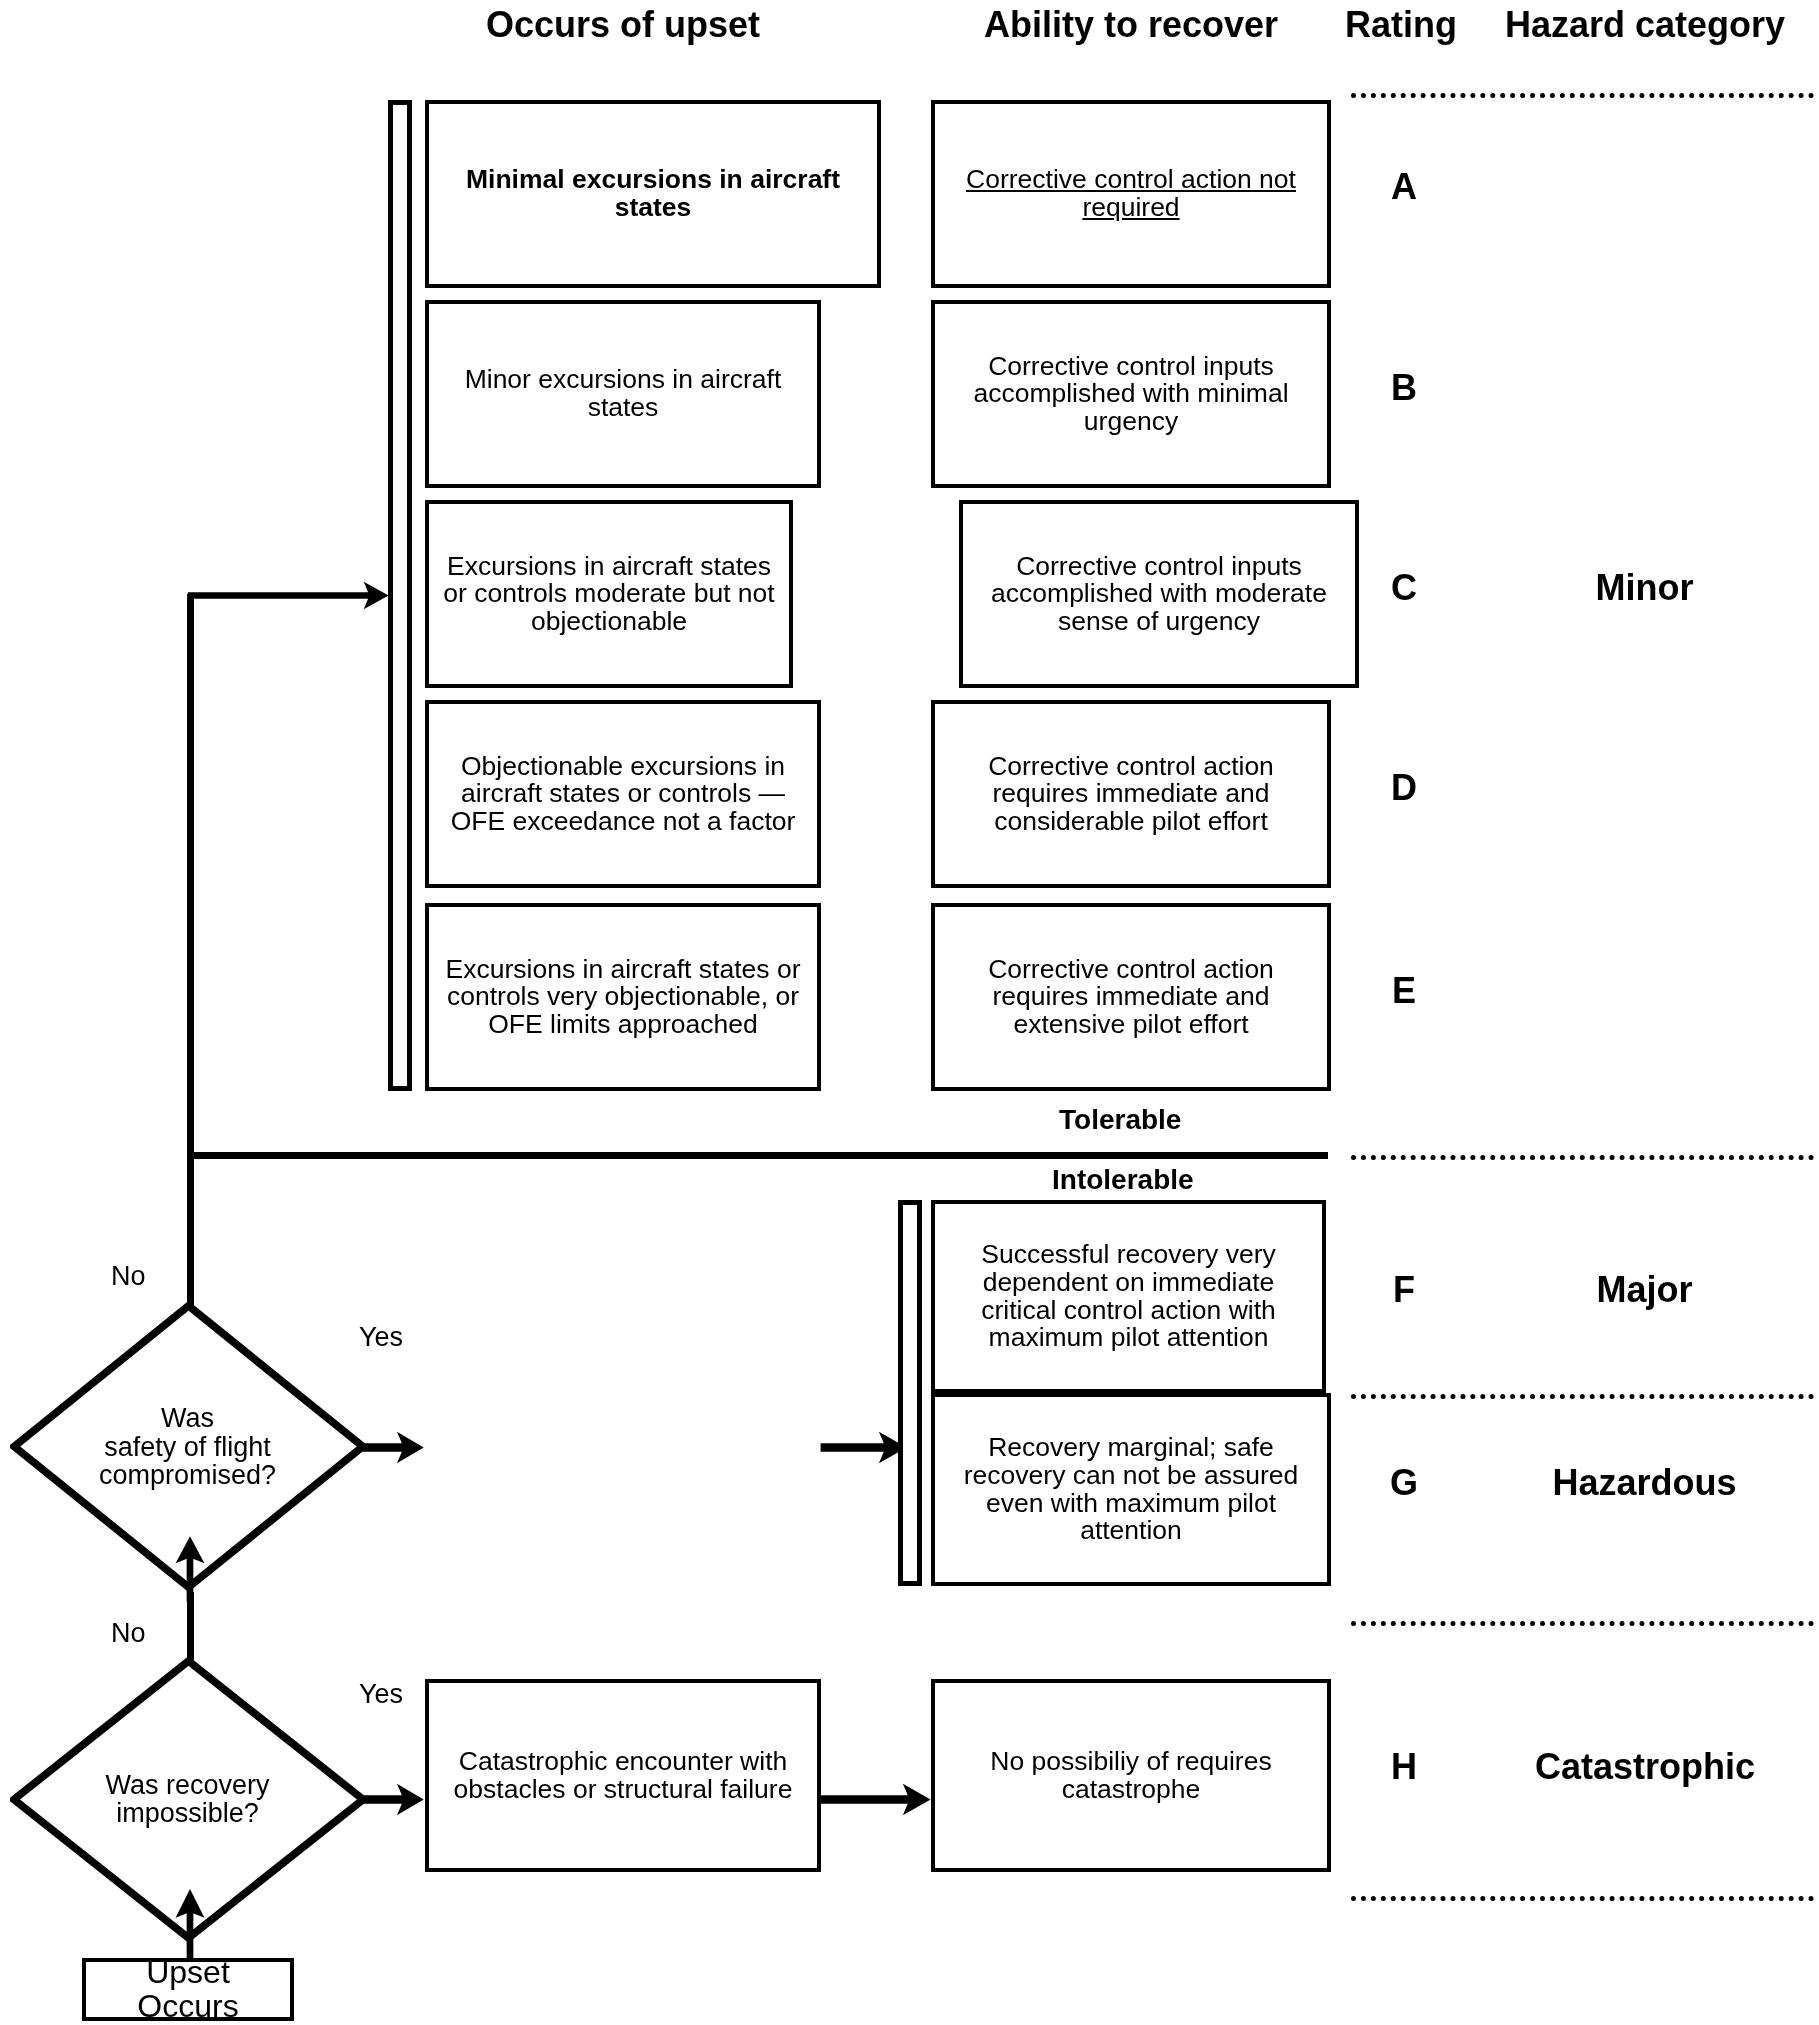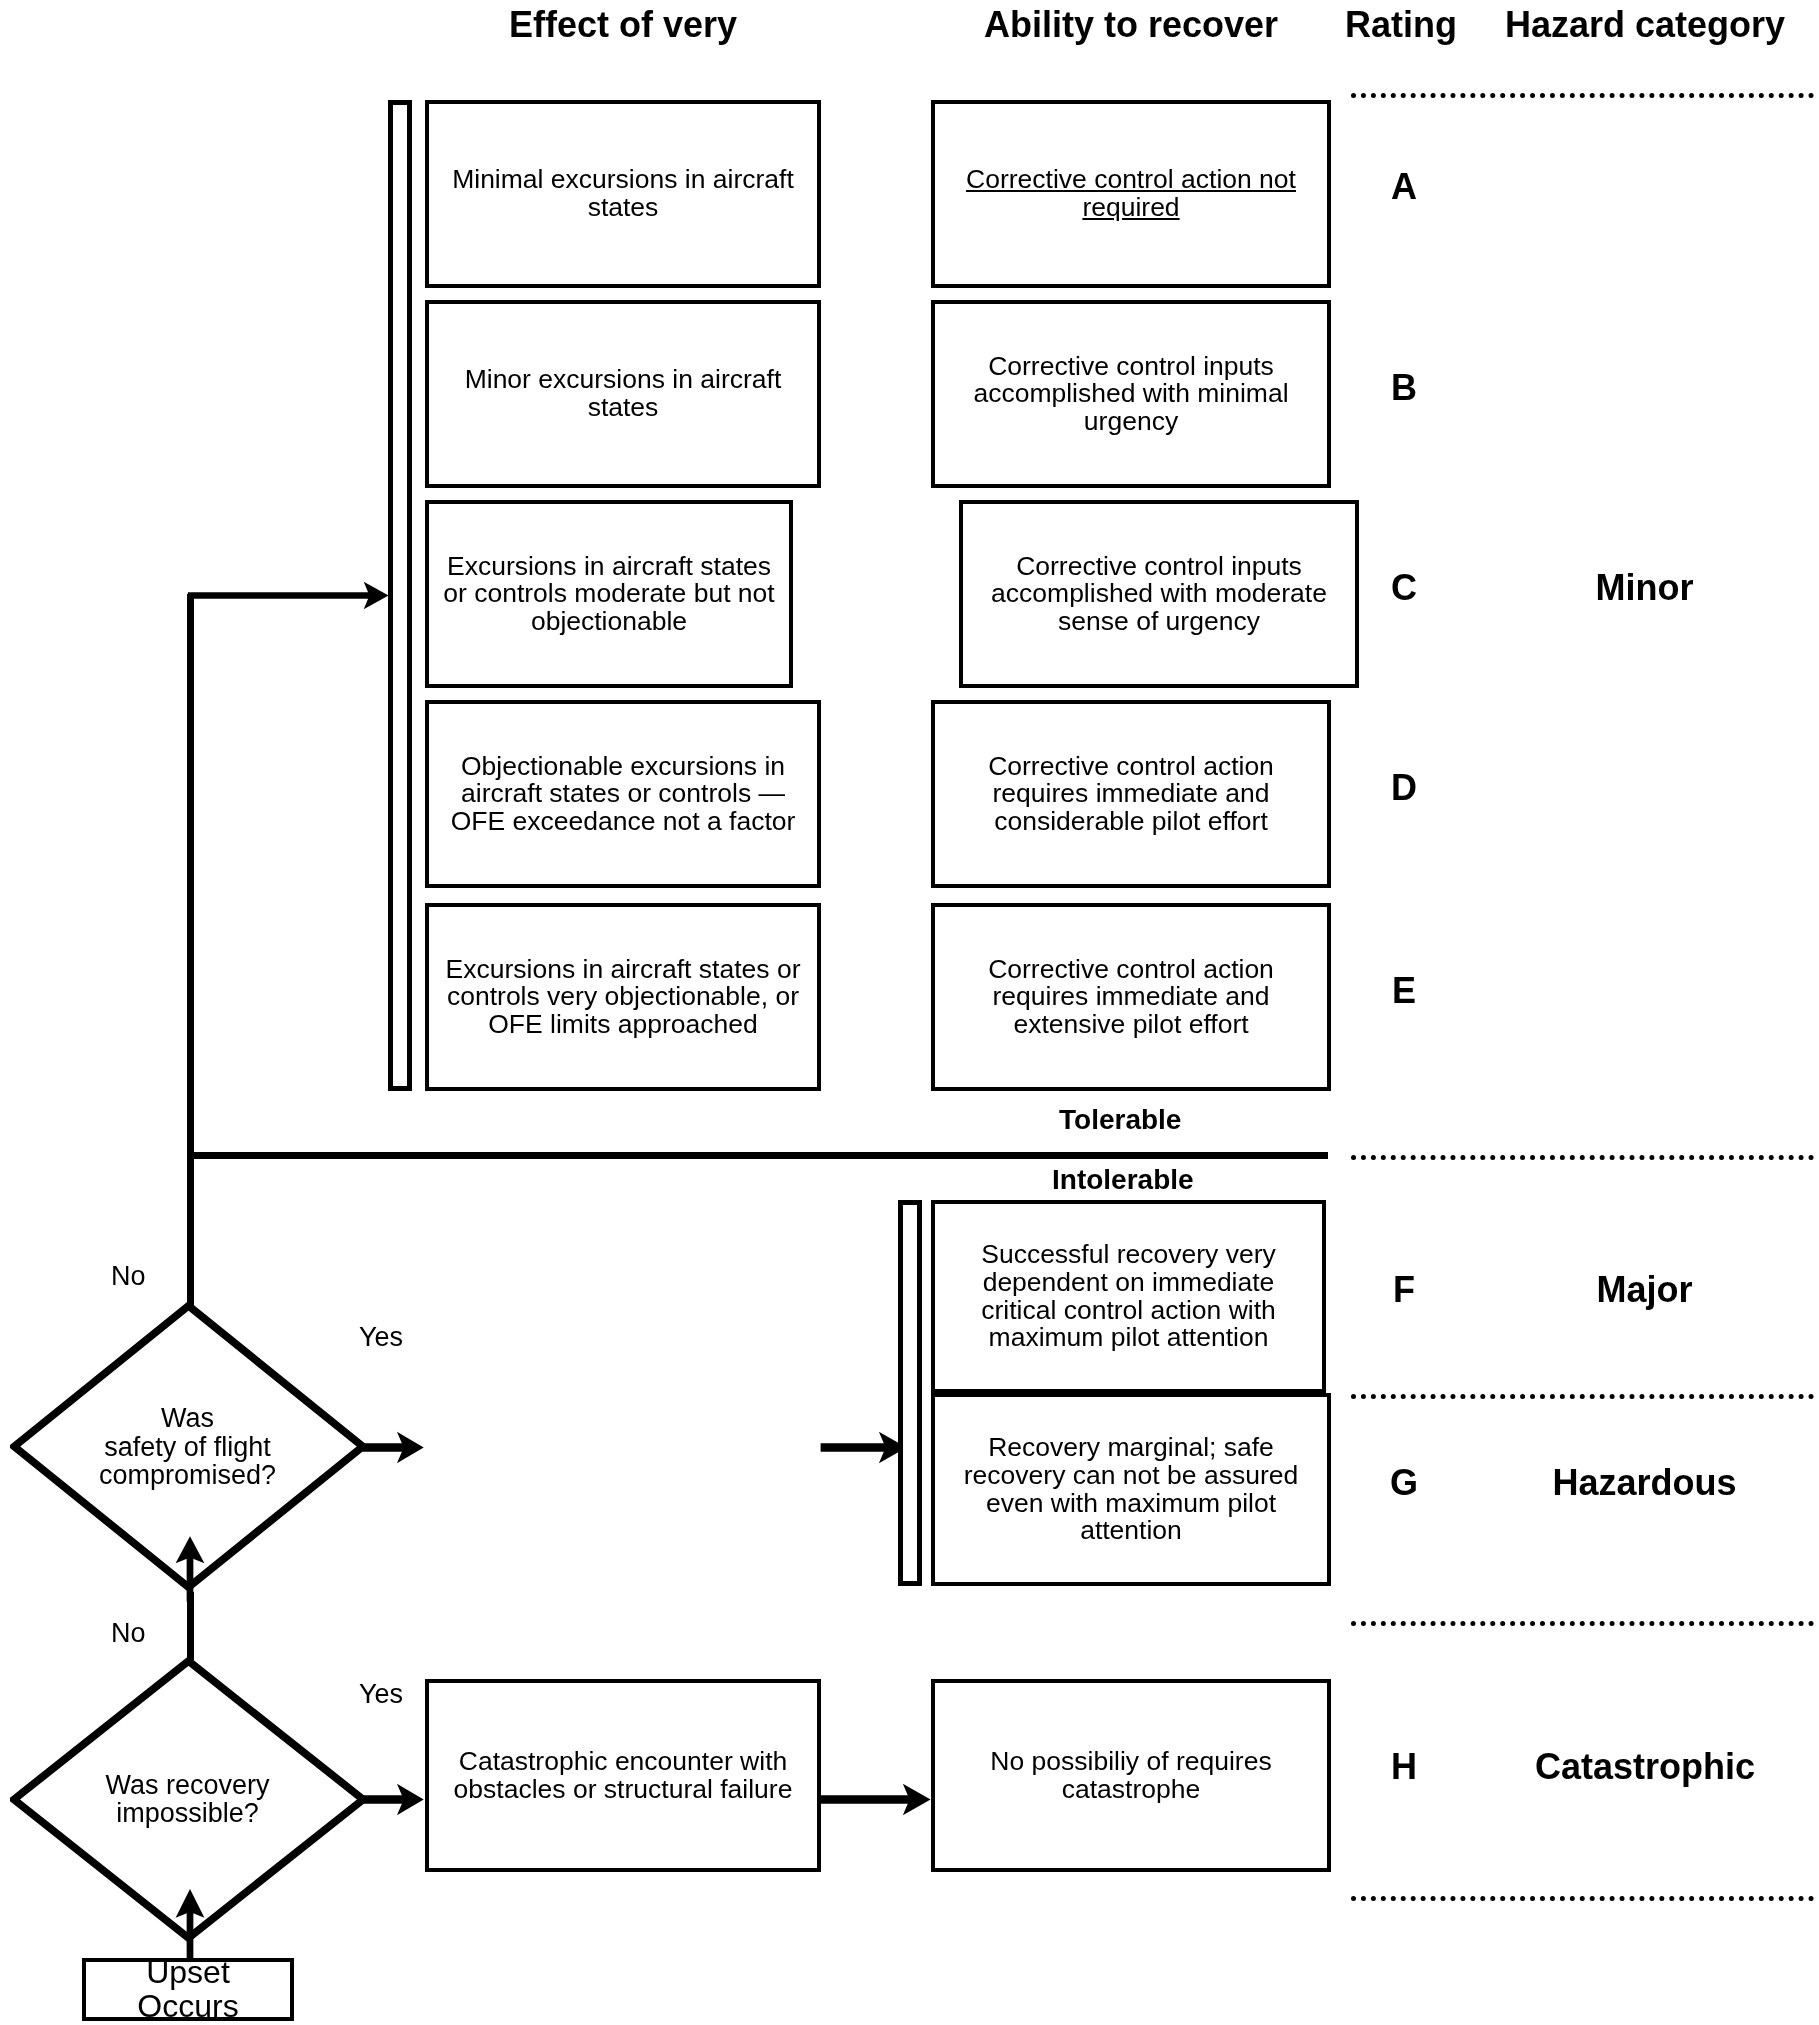--- a/index.html
+++ b/index.html
@@ -31,30 +31,30 @@
          display:flex;align-items:center;justify-content:center;}
 
   .arrowline{position:absolute;}
   .arrowline svg{display:block;overflow:visible;}
 </style>
 </head>
 <body>
 
 <div id="page">
 
-  <div class="hdr" style="left:425px;top:3.9px;width:396px;">Effect of very</div>
+  <div class="hdr" style="left:425px;top:3.9px;width:396px;">Occurs of upset</div>
   <div class="hdr" style="left:931px;top:3.9px;width:400px;">Ability to recover</div>
   <div class="hdr" style="left:1331px;top:3.9px;width:140px;">Rating</div>
   <div class="hdr" style="left:1476px;top:3.9px;width:338px;">Hazard category</div>
 
   <div class="dotted" style="left:1351px;top:93px;width:463px;"></div>
 
   <div class="bracket" style="left:388px;top:100px;width:24px;height:991px;"></div>
 
-  <div class="bx" style="left:425px;top:100px;width:396px;height:188px;">
+  <div class="bx" style="left:425px;top:100px;width:456px;height:188px;font-weight:bold;">
     <span>Minimal excursions in aircraft states</span>
   </div>
   <div class="bx" style="left:931px;top:100px;width:400px;height:188px;text-decoration:underline;">
     <span>Corrective control action not required</span>
   </div>
   <div class="rating" style="left:1356px;top:166px;">A</div>
 
   <div class="bx" style="left:425px;top:300px;width:396px;height:188px;">
     <span>Minor excursions in  aircraft states</span>
   </div>

